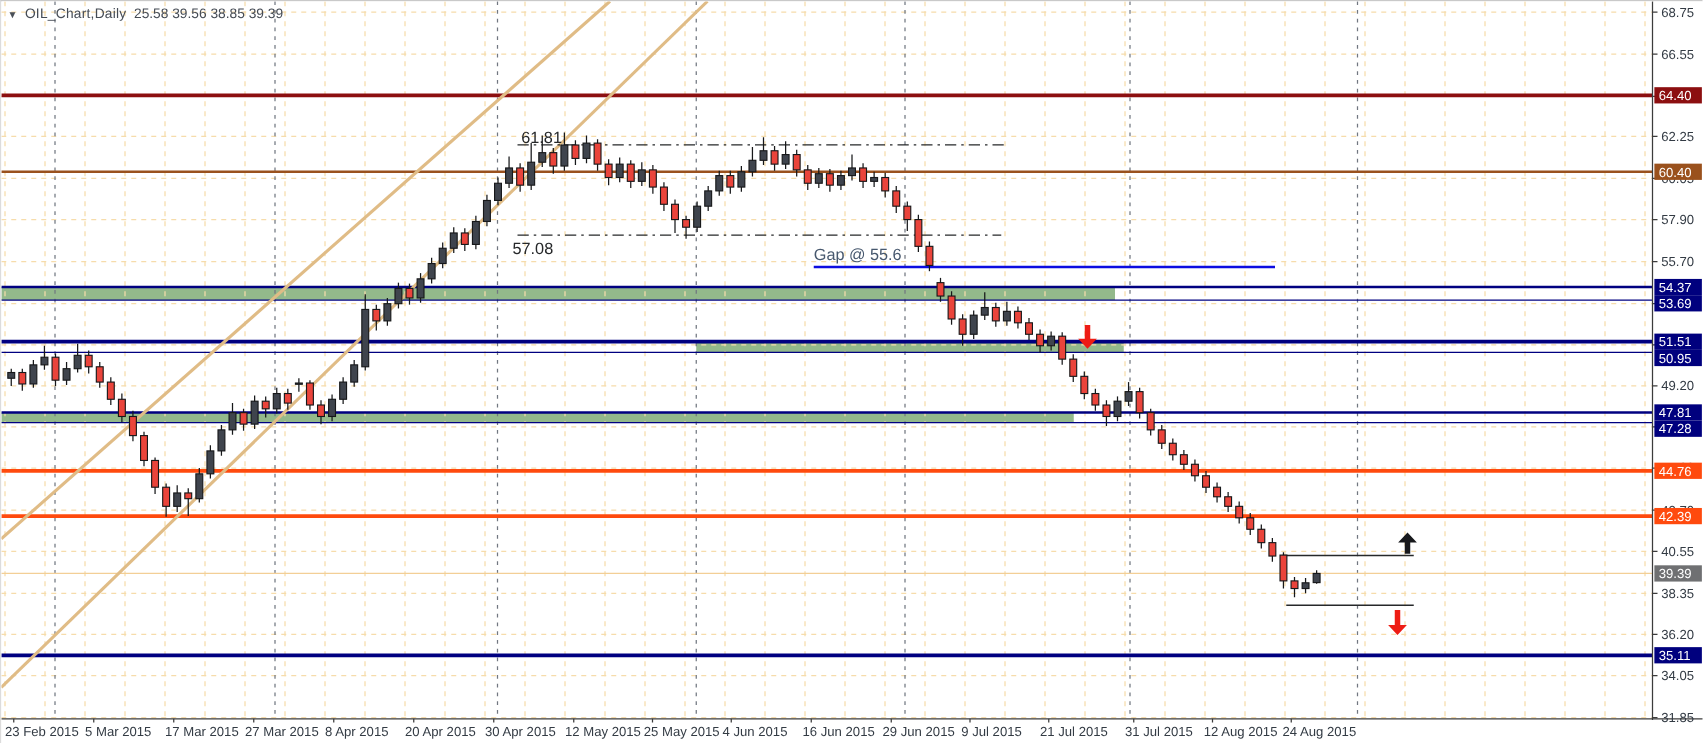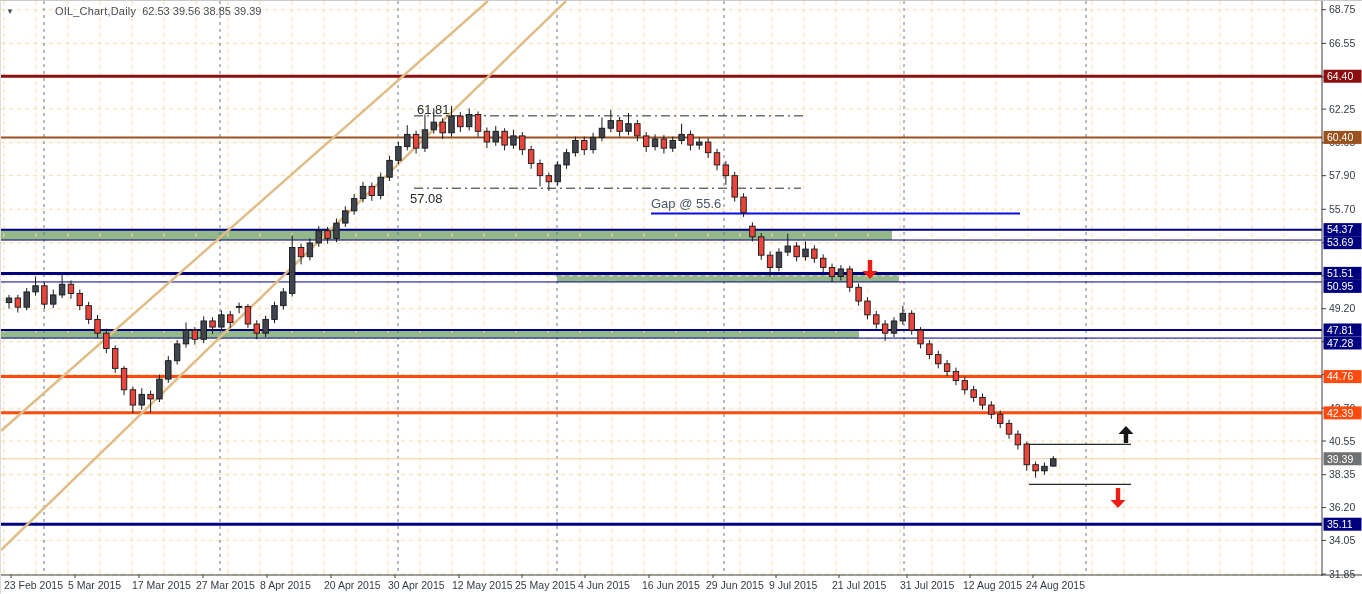--- a/index.html
+++ b/index.html
@@ -1,21 +1,21 @@
 <!DOCTYPE html>
 <html><head>
 <meta charset="utf-8">
 <style>
   html,body{margin:0;padding:0;background:#fff;}
   #app{position:relative;width:1362px;height:594px;background:#fff;overflow:hidden;
        font-family:"Liberation Sans",sans-serif;border-top:1px solid #c9c9c9;border-left:1px solid #dcdcdc;}
   #chart-svg{position:absolute;left:0;top:0;}
   #title{position:absolute;left:5px;top:4px;font-size:11px;color:#454b54;display:flex;align-items:center;gap:6px;z-index:5;}
   #title .tri{font-size:8px;color:#4a5058;}
-  #title .sym{letter-spacing:0.2px;margin-left:35px;}
+  #title .sym{letter-spacing:0.2px;}
 </style>
 </head>
 <body>
 
 <div id="app">
   <svg id="chart-svg" width="1362" height="594">
       <rect x="0" y="0" width="1321" height="574" fill="#ffffff"></rect>
       <g>
         <rect x="0" y="228.64529999999993" width="891" height="10.399920000000009" fill="#93b98b"></rect>
         <rect x="556" y="272.38613999999995" width="342" height="8.564639999999883" fill="#93b98b"></rect>
@@ -470,15 +470,15 @@
         <text x="899" y="588" font-size="10.5" fill="#333b44" font-family="&quot;Liberation Sans&quot;,sans-serif">31 Jul 2015</text>
         <line x1="969" y1="574" x2="969" y2="577" stroke="#3c3c3c" stroke-width="1"></line>
         <text x="962" y="588" font-size="10.5" fill="#333b44" font-family="&quot;Liberation Sans&quot;,sans-serif">12 Aug 2015</text>
         <line x1="1032" y1="574" x2="1032" y2="577" stroke="#3c3c3c" stroke-width="1"></line>
         <text x="1025" y="588" font-size="10.5" fill="#333b44" font-family="&quot;Liberation Sans&quot;,sans-serif">24 Aug 2015</text>
       </g>
     </svg>
   <div id="title">
     <span class="tri">▼</span>
     <span class="sym">OIL_Chart,Daily</span>
-    <span class="ohlc">62.53 39.56 38.85 39.39</span>
+    <span class="ohlc">25.58 39.56 38.85 39.39</span>
   </div>
 </div>
 
 </body></html>

